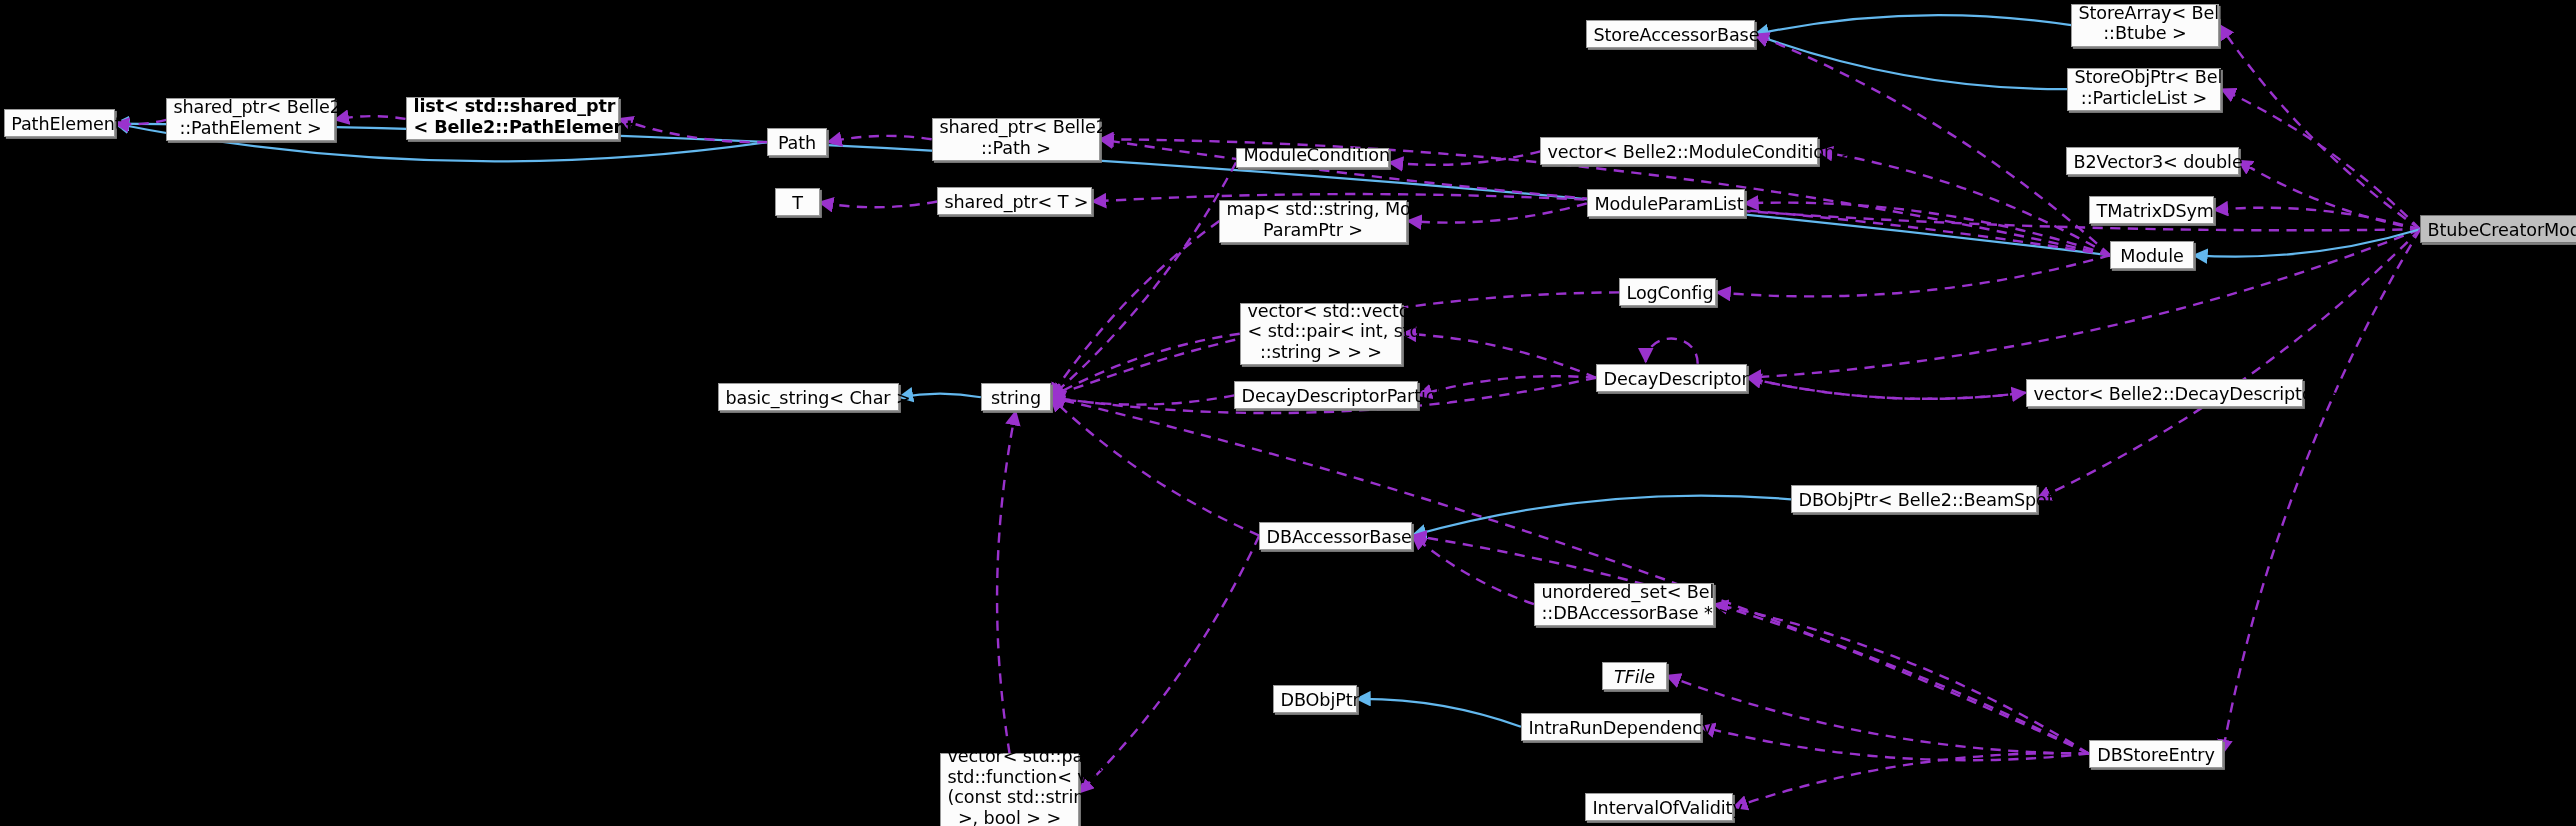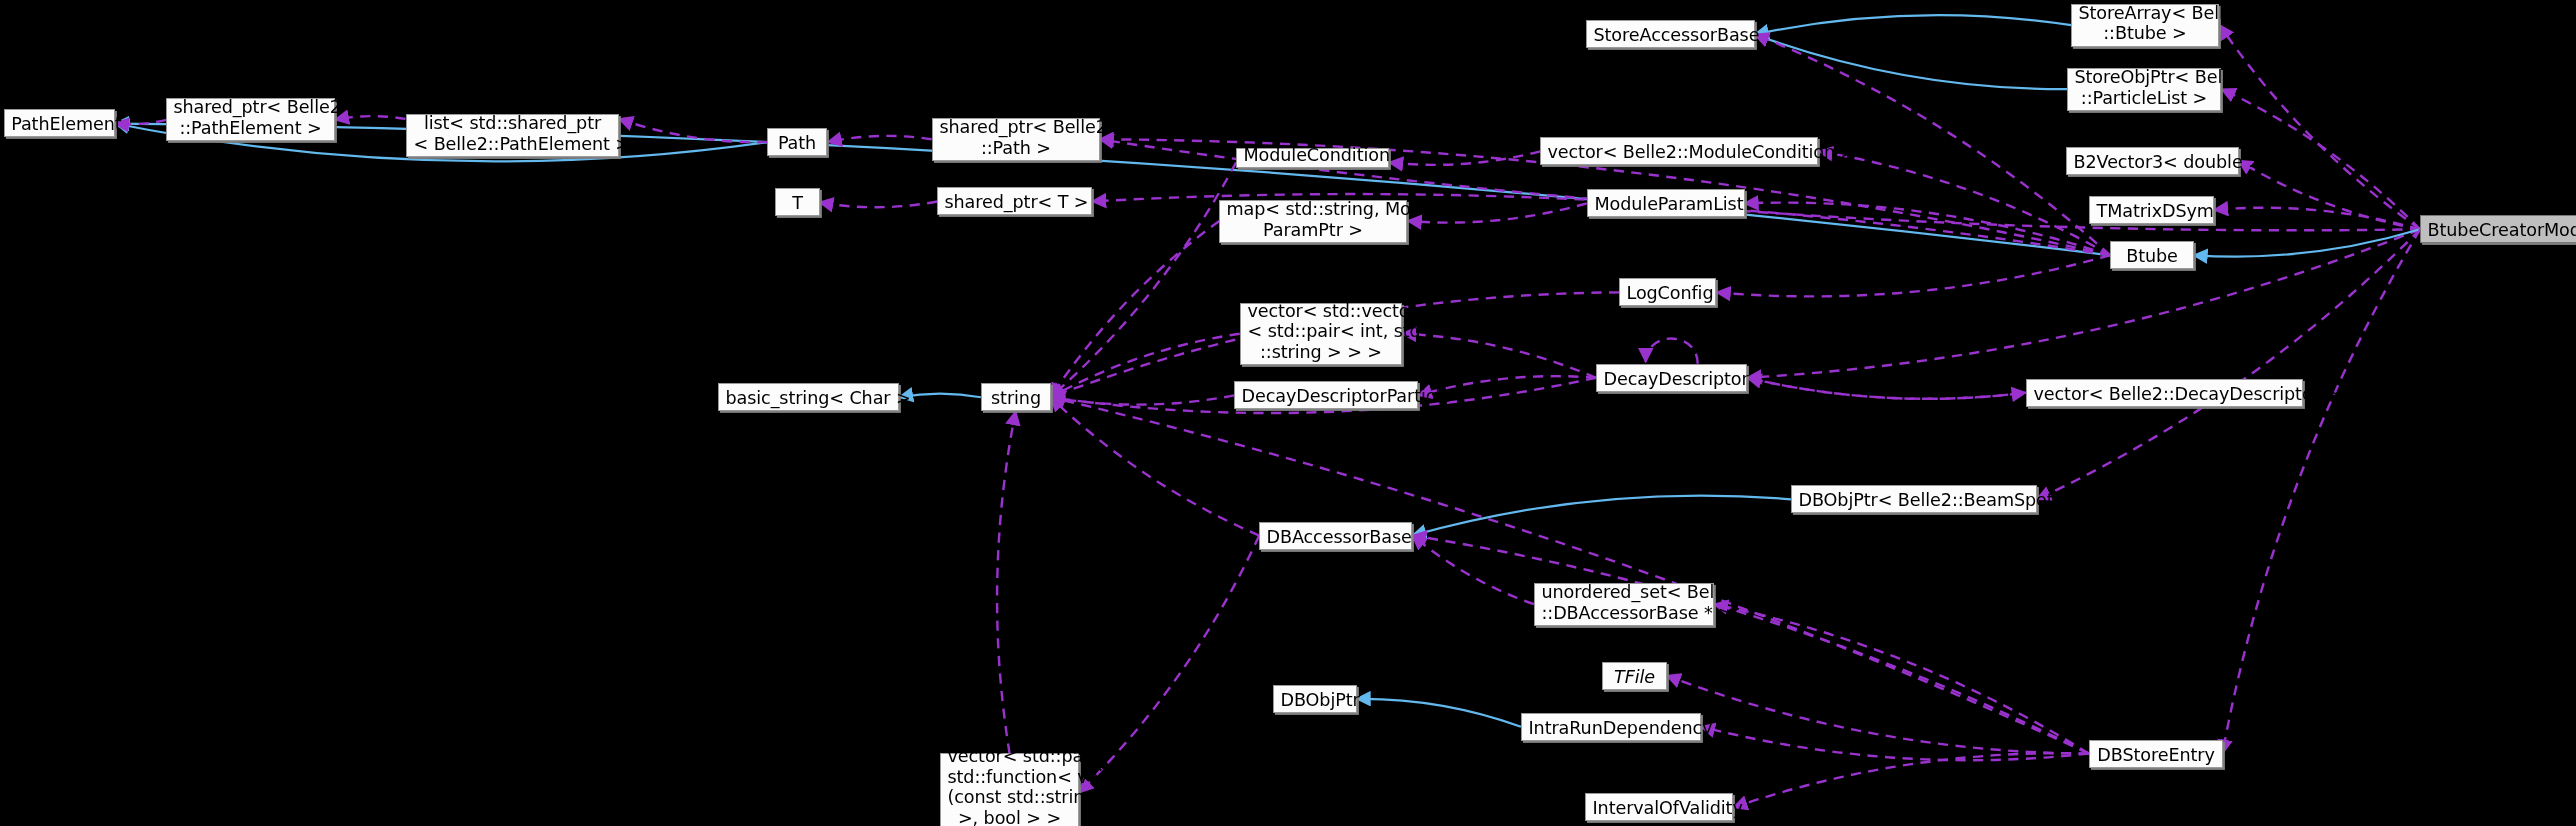--- a/index.html
+++ b/index.html
@@ -111,21 +111,21 @@
         <path d="M 2608 247 Q 2503.34 227.64 2412 173" fill="none" stroke="#9a32cd" stroke-width="2.6" stroke-dasharray="11,8" marker-end="url(#arrow-purple)"></path>
         <path d="M 2608 247 Q 2498.89 216.52 2386 226" fill="none" stroke="#9a32cd" stroke-width="2.6" stroke-dasharray="11,8" marker-end="url(#arrow-purple)"></path>
         <path d="M 2608 247 Q 2488.52 282.96 2364 275" fill="none" stroke="#63b8ee" stroke-width="2.4" marker-end="url(#arrow-blue)"></path>
         <path d="M 2608 247 Q 2450.65 510.33 2395 812" fill="none" stroke="#9a32cd" stroke-width="2.6" stroke-dasharray="11,8" marker-end="url(#arrow-purple)"></path>
       </g>
   </svg>
   <div id="nodes-group">
       <div class="node" style="left: 3.7px; top: 109px; width: 111px; height: 28px;"><span class="label">PathElement</span></div>
       <div class="node" style="left: 166px; top: 98px; width: 169px; height: 43px;"><span class="label">shared_ptr&lt; Belle2
 ::PathElement &gt;</span></div>
-      <div class="node" style="left: 406px; top: 114px; width: 213px; height: 43px;"><span class="label">list&lt; std::shared_ptr
+      <div class="node" style="left: 406px; top: 97px; width: 213px; height: 43px; font-weight: bold;"><span class="label">list&lt; std::shared_ptr
 &lt; Belle2::PathElement &gt; &gt;</span></div>
       <div class="node" style="left: 767px; top: 128px; width: 60px; height: 28px;"><span class="label">Path</span></div>
       <div class="node" style="left: 775px; top: 188px; width: 45px; height: 28px;"><span class="label">T</span></div>
       <div class="node" style="left: 932px; top: 118px; width: 168px; height: 43px;"><span class="label">shared_ptr&lt; Belle2
 ::Path &gt;</span></div>
       <div class="node" style="left: 937px; top: 187px; width: 155px; height: 28px;"><span class="label">shared_ptr&lt; T &gt;</span></div>
       <div class="node" style="left: 1236px; top: 148px; width: 153px; height: 20px;"><span class="label">ModuleCondition</span></div>
       <div class="node" style="left: 1219px; top: 200px; width: 188px; height: 43px;"><span class="label">map&lt; std::string, Module
 ParamPtr &gt;</span></div>
       <div class="node" style="left: 1540px; top: 137px; width: 278px; height: 28px;"><span class="label">vector&lt; Belle2::ModuleCondition &gt;</span></div>
@@ -152,17 +152,17 @@
 std::function&lt; void
 (const std::string &amp;)
 &gt;, bool &gt; &gt;</span></div>
       <div class="node" style="left: 1586px; top: 20.4px; width: 169px; height: 28px;"><span class="label">StoreAccessorBase</span></div>
       <div class="node" style="left: 2071px; top: 3.7px; width: 148px; height: 43px;"><span class="label">StoreArray&lt; Belle2
 ::Btube &gt;</span></div>
       <div class="node" style="left: 2067px; top: 68px; width: 154px; height: 43px;"><span class="label">StoreObjPtr&lt; Belle2
 ::ParticleList &gt;</span></div>
       <div class="node" style="left: 2066px; top: 147px; width: 173px; height: 28px;"><span class="label">B2Vector3&lt; double &gt;</span></div>
       <div class="node" style="left: 2089px; top: 196px; width: 125px; height: 28px;"><span class="label">TMatrixDSym</span></div>
-      <div class="node" style="left: 2110px; top: 241px; width: 84px; height: 28px;"><span class="label">Btube</span></div>
+      <div class="node" style="left: 2110px; top: 241px; width: 84px; height: 28px;"><span class="label">Module</span></div>
       <div class="node focus" style="left: 2420px; top: 215px; width: 182px; height: 28px;"><span class="label">BtubeCreatorModule</span></div>
     </div>
 </div>
 
 
 </body></html>

